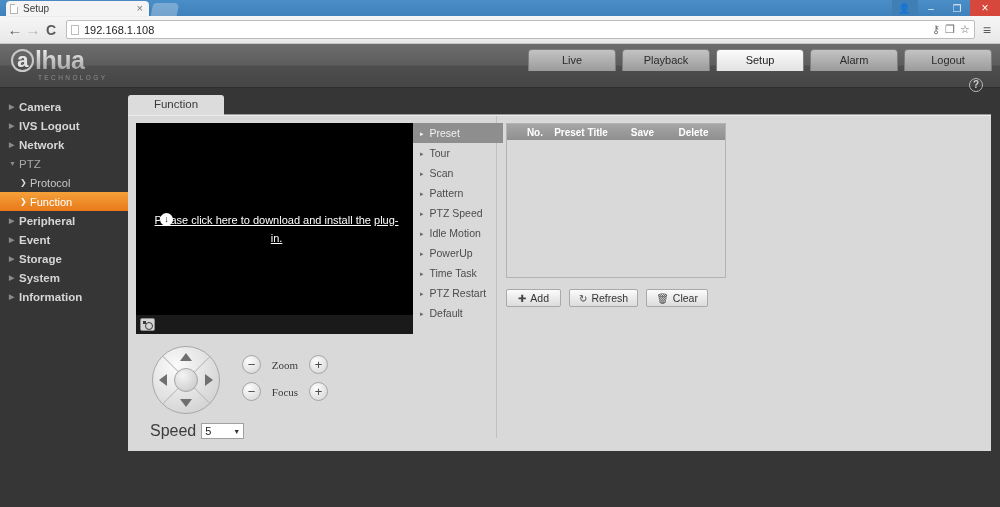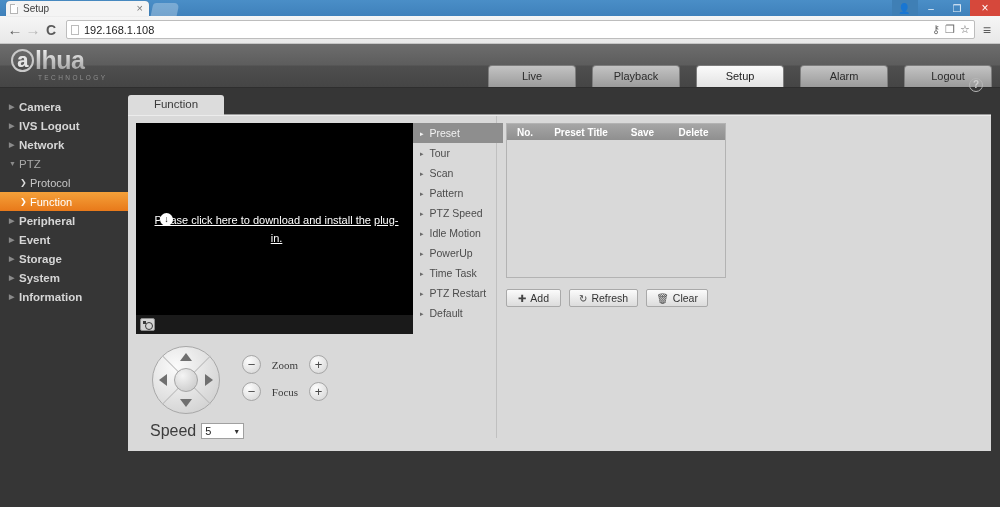--- a/index.html
+++ b/index.html
@@ -74,21 +74,21 @@
     background:linear-gradient(#f2f2f2,#9a9a9a);
     -webkit-background-clip:text;-webkit-text-fill-color:transparent;
     display:flex;align-items:center;
   }
   .logo-a{
     display:inline-block;border:2.5px solid #c9c9c9;border-radius:50%;
     width:23px;height:23px;line-height:18px;text-align:center;font-size:20px;
     -webkit-text-fill-color:#e4e4e4;margin-right:1px;
   }
   .logo-sub{font-size:6.5px;color:#8e8e8e;letter-spacing:2.4px;margin-left:27px;margin-top:1px;}
-  .topnav{position:absolute;right:8px;bottom:0;display:flex;gap:16px;}
+  .topnav{position:absolute;right:8px;bottom:16px;display:flex;gap:6px;}
   .topnav-tab{
     width:88px;height:22px;line-height:21px;text-align:center;font-size:11px;
     color:#2b2b2b;cursor:pointer;
     background:linear-gradient(#c3c3c3,#9b9b9b);
     border:1px solid #7d7d7d;border-bottom:none;border-radius:4px 4px 0 0;
   }
   .topnav-tab.active{background:linear-gradient(#fbfbfb,#e2e2e2);color:#1d1d1d;}
 
   
   .page{display:flex;height:463px;}
@@ -211,21 +211,21 @@
   .fn-item.active .caret{color:#f2f2f2;}
 
   
   .right-col{flex:1;padding:7px 0 0 9px;}
   .tbl{width:220px;border:1px solid #b3b3b3;background:#d9d9d9;}
   .tbl-head{
     display:flex;height:16px;align-items:center;
     background:linear-gradient(#a6a6a6,#8f8f8f);color:#fff;font-size:10px;font-weight:bold;
   }
   .th{flex:none;text-align:center;}
-  .th-no{width:36px;}
+  .th-no{width:36px;text-align:right;}
   .th-title{width:76px;}
   .th-save{width:47px;}
   .th-del{width:55px;}
   .tbl-body{height:137px;background:#d9d9d9;}
   .btn-row{display:flex;gap:8px;padding-top:11px;}
   .btn{
     min-width:55px;height:18px;display:flex;align-items:center;justify-content:center;
     gap:4px;font-size:10.5px;color:#333;cursor:pointer;padding:0 9px;
     background:linear-gradient(#fbfbfb,#dcdcdc);border:1px solid #a9a9a9;border-radius:2px;
   }

